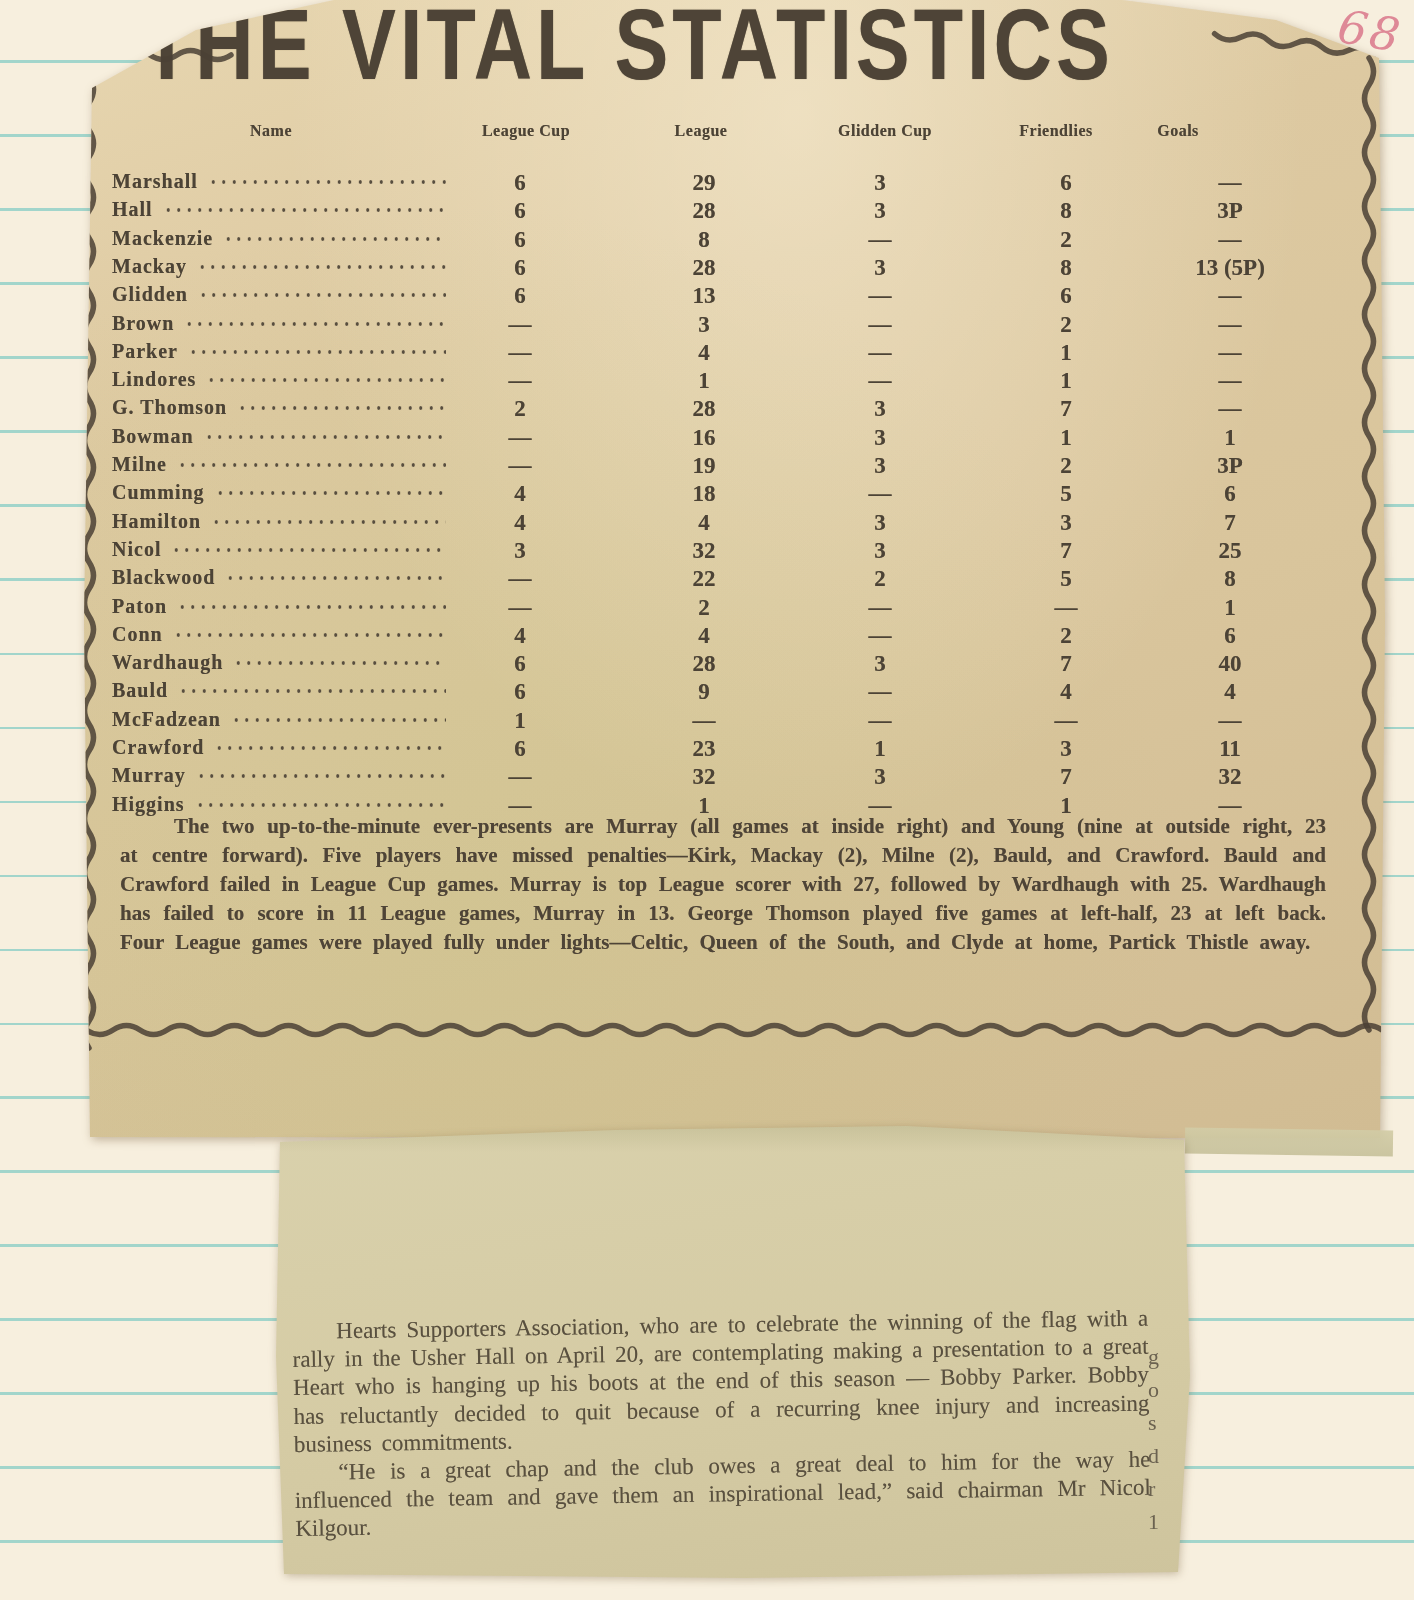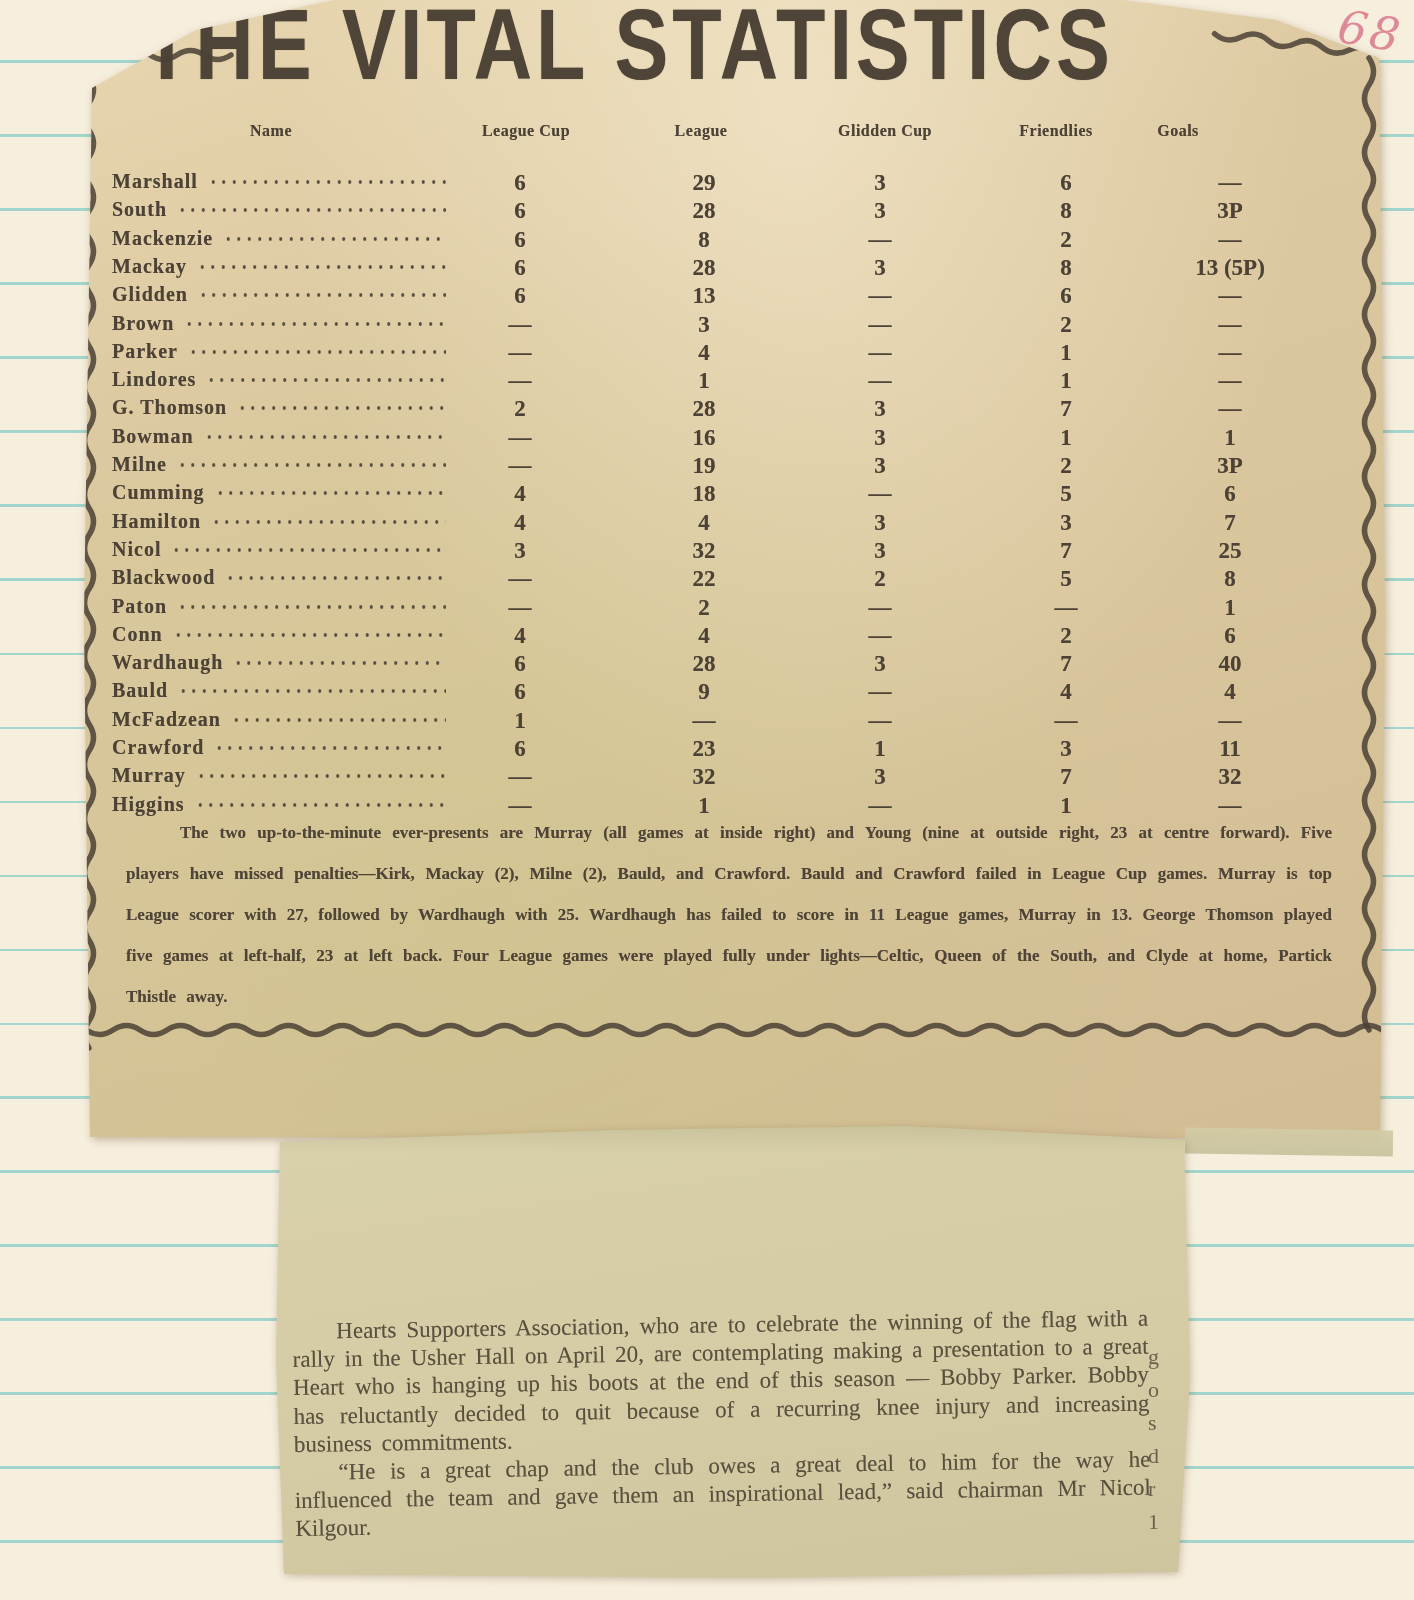--- a/index.html
+++ b/index.html
@@ -43,22 +43,22 @@
     font-size:23px;color:#4c4336;text-shadow:0 0 .6px rgba(70,58,40,.5);}
   .rowname{position:absolute;left:36px;width:334px;display:flex;align-items:baseline;
     font-size:20px;letter-spacing:1px;}
   .dots{flex:1;height:18px;margin-left:10px;align-self:flex-end;margin-bottom:2px;
     background-image:radial-gradient(circle, #584e3f 1.6px, rgba(0,0,0,0) 1.9px);
     background-size:10.5px 18px;background-repeat:repeat-x;background-position:left 55%;}
   .cell{position:absolute;width:160px;text-align:center;}
   .c1{left:364px;} .c2{left:548px;} .c3{left:724px;} .c4{left:910px;} .c5{left:1074px;}
 
   .stats-par{
-    position:absolute;left:50px;top:812px;width:1206px;
-    font-size:17px;font-weight:bold;line-height:41px;color:#4e4437;
+    position:absolute;left:44px;top:812px;width:1206px;
+    font-size:21px;font-weight:bold;line-height:29px;color:#4e4437;
     text-align:justify;word-spacing:6px;text-indent:54px;
     text-shadow:0 0 .6px rgba(70,58,40,.45);
   }
 
   
   .clip2{
     position:absolute;left:266px;top:1126px;width:930px;height:452px;
     background-image:
       linear-gradient(180deg, rgba(140,140,95,.20) 0px, rgba(0,0,0,0) 26px),
       linear-gradient(172deg,#d9d1ac 0%,#d5cba4 55%,#cec49d 100%);
@@ -137,21 +137,21 @@
       <span class="dots"></span>
     </span>
     <span class="cell c1">6</span>
     <span class="cell c2">29</span>
     <span class="cell c3">3</span>
     <span class="cell c4">6</span>
     <span class="cell c5">—</span>
   </div>
         <div class="srow" style="top: 198.3px;">
     <span class="rowname">
-      <span>South</span>
+      <span>Hall</span>
       <span class="dots"></span>
     </span>
     <span class="cell c1">6</span>
     <span class="cell c2">28</span>
     <span class="cell c3">3</span>
     <span class="cell c4">8</span>
     <span class="cell c5">3P</span>
   </div>
         <div class="srow" style="top: 226.6px;">
     <span class="rowname">

